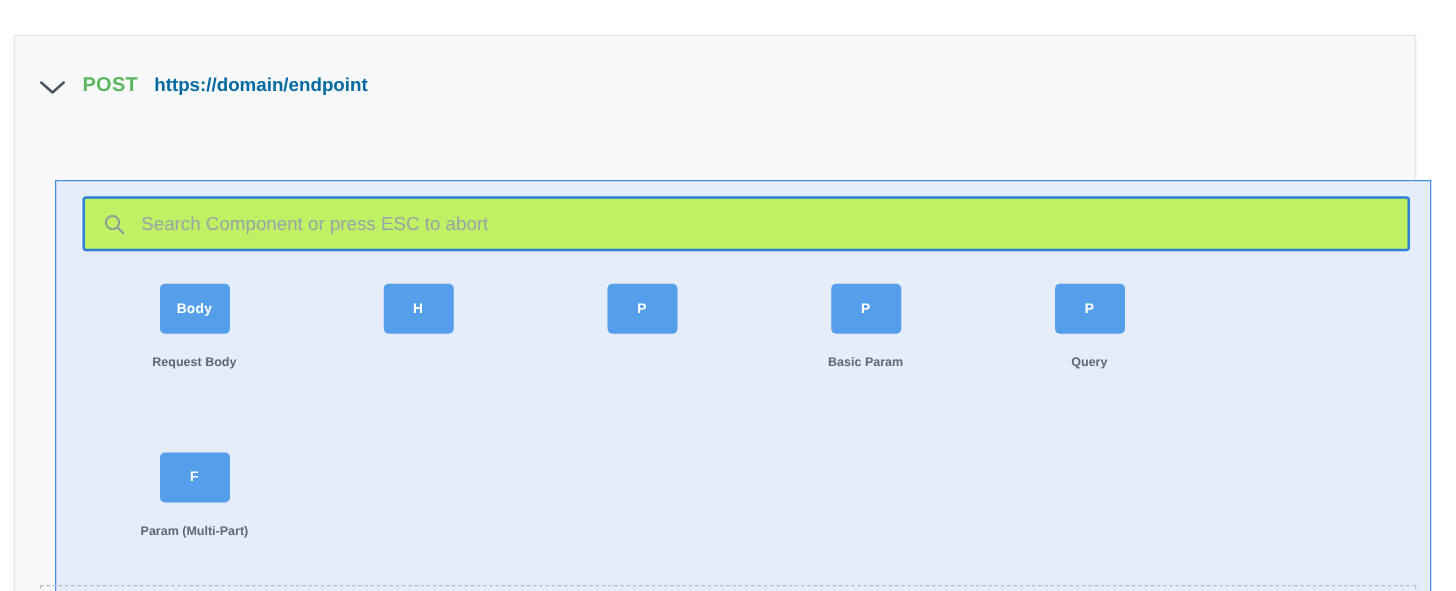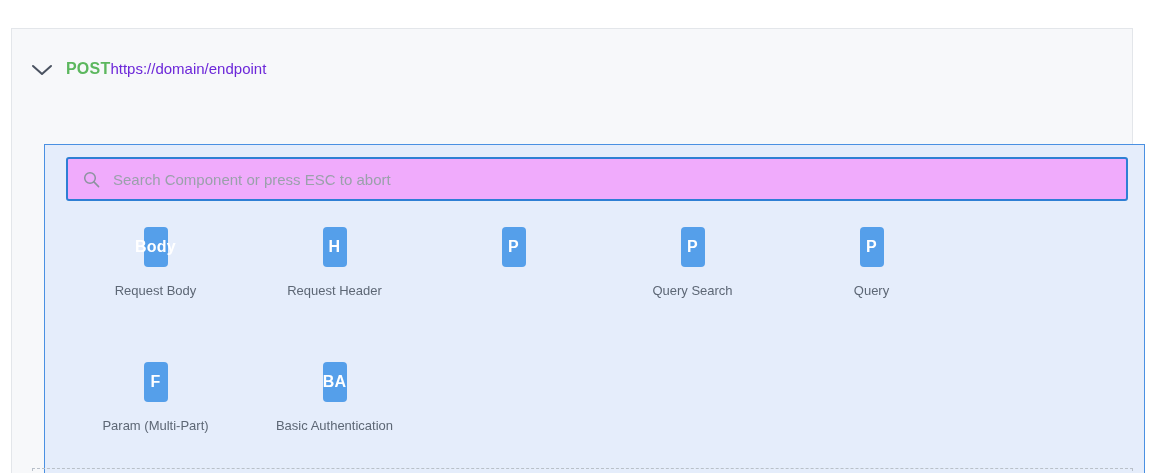--- a/index.html
+++ b/index.html
@@ -54,24 +54,24 @@
   .method-label {
     font-size: 16px;
     font-weight: bold;
     color: #5cb75e;
     letter-spacing: 0.2px;
     margin-left: 11px;
     line-height: 26px;
   }
   .url-label {
     font-size: 15px;
-    color: #6d28d9;
-    margin-left: 0;
+    color: #0369a1;
+    margin-left: 13px;
     line-height: 26px;
-    font-weight: normal;
+    font-weight: bold;
   }
 
   
   .picker-panel {
     position: absolute;
     left: 32px;
     top: 115px;
     width: 1101px;
     height: 334px;
     background: #e5edfb;
@@ -80,21 +80,21 @@
     box-sizing: border-box;
   }
 
   
   .search-wrap {
     position: absolute;
     left: 21px;
     top: 12px;
     width: 1062px;
     height: 44px;
-    background: #f0abfc;
+    background: #bef264;
     border: 2px solid #2e7fd4;
     border-radius: 3px;
     box-sizing: border-box;
     display: flex;
     align-items: center;
     padding-left: 14px;
   }
   .search-icon {
     flex: 0 0 auto;
     width: 18px;
@@ -135,37 +135,37 @@
     min-height: 88px;
     display: flex;
     flex-direction: column;
     align-items: center;
     margin-bottom: 47px;
     cursor: pointer;
     box-sizing: border-box;
     padding-top: 7px;
   }
   .component-tile {
-    width: 24px;
+    width: 56px;
     height: 40px;
     border-radius: 4px;
     background: #559fea;
     color: #ffffff;
     display: flex;
     align-items: center;
     justify-content: center;
-    font-size: 16px;
+    font-size: 11px;
     font-weight: bold;
     letter-spacing: 0.2px;
     flex: 0 0 auto;
   }
   .component-label {
     margin-top: 13px;
-    font-size: 13px;
-    font-weight: normal;
+    font-size: 10px;
+    font-weight: bold;
     color: #5d6775;
     text-align: center;
     line-height: 22px;
     max-width: 130px;
   }
 
   
   .dashed-slot {
     position: absolute;
     left: 32px;
@@ -207,44 +207,39 @@
 
     <div class="component-grid">
 
       <div class="component-item">
         <div class="component-tile">Body</div>
         <div class="component-label">Request Body</div>
       </div>
 
       <div class="component-item">
         <div class="component-tile">H</div>
-        <div class="component-label">Request Header</div>
       </div>
 
       <div class="component-item">
         <div class="component-tile">P</div>
       </div>
 
       <div class="component-item">
         <div class="component-tile">P</div>
-        <div class="component-label">Query Search</div>
+        <div class="component-label">Basic Param</div>
       </div>
 
       <div class="component-item">
         <div class="component-tile">P</div>
         <div class="component-label">Query</div>
       </div>
 
       <div class="component-item">
         <div class="component-tile">F</div>
         <div class="component-label">Param (Multi-Part)</div>
       </div>
 
-      <div class="component-item">
-        <div class="component-tile">BA</div>
-        <div class="component-label">Basic Authentication</div>
-      </div>
 
     </div>
   </div>
 </div>
 
 <div class="dashed-slot"></div>
 
 </body></html>

